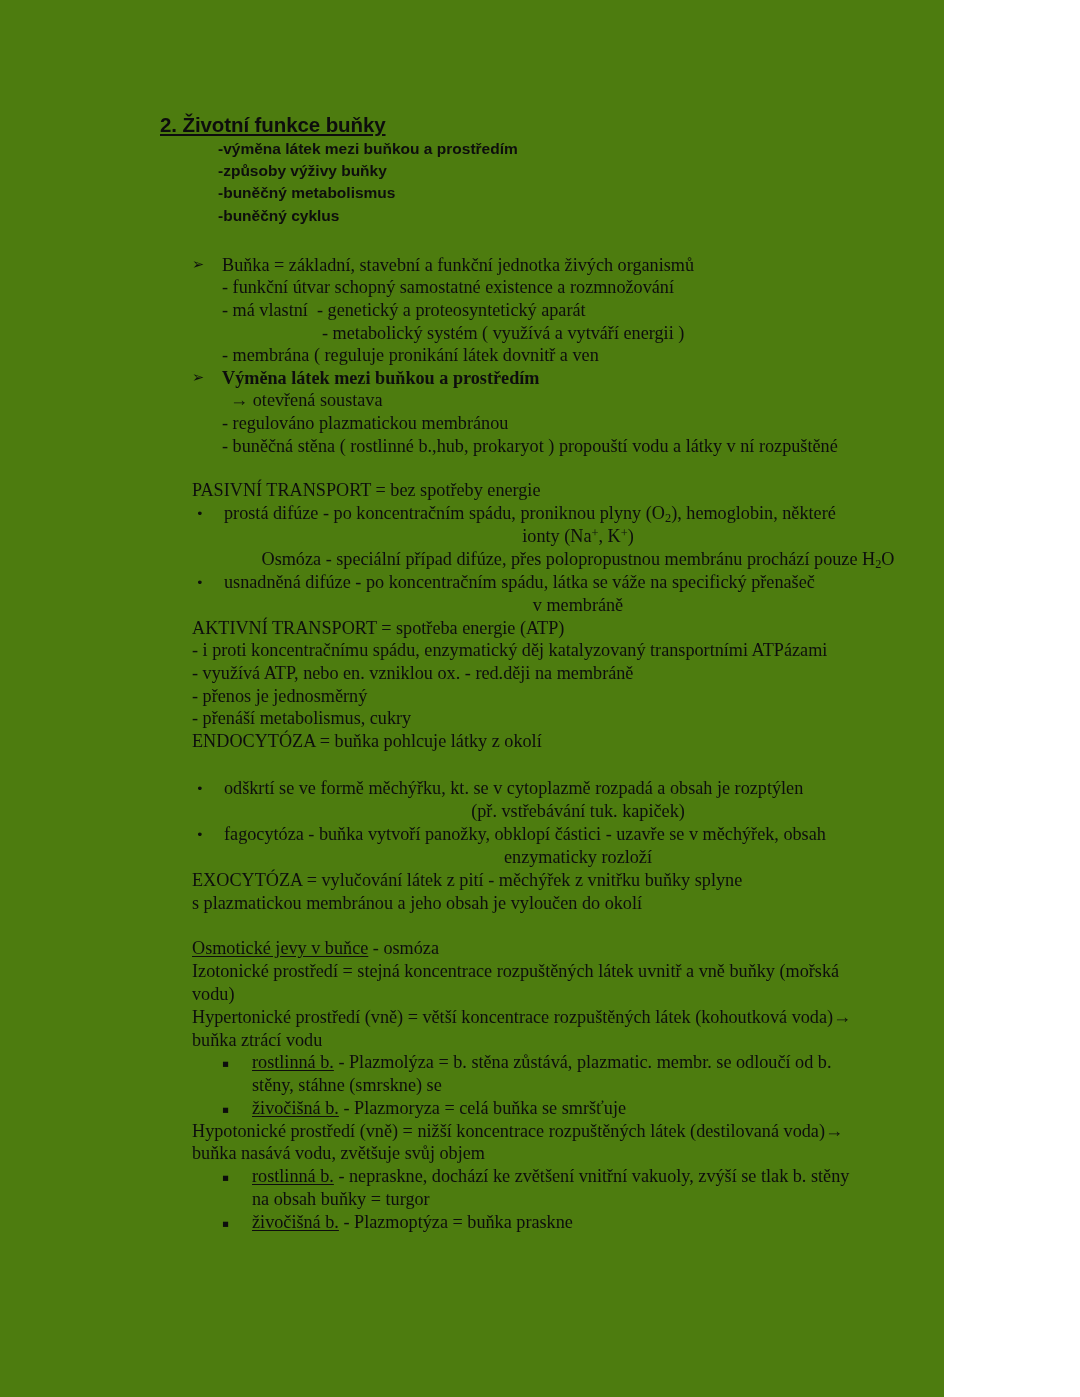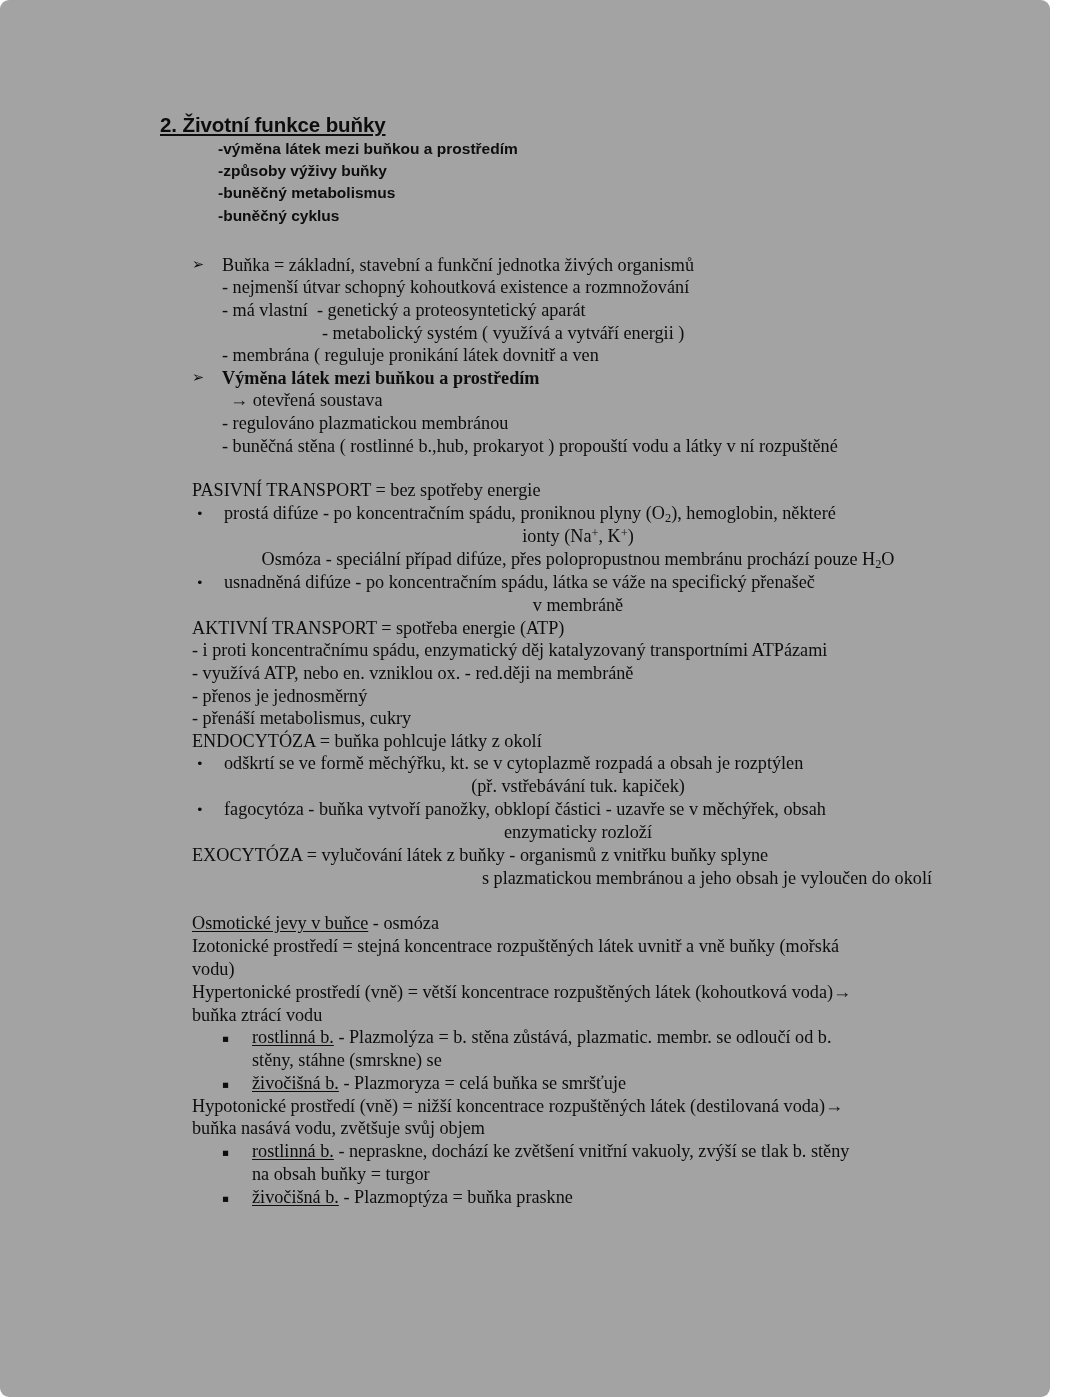--- a/index.html
+++ b/index.html
@@ -15,24 +15,23 @@
     overflow: hidden;
     font-family: "Liberation Serif", "DejaVu Serif", serif;
     color: #0d0d0d;
     -webkit-font-smoothing: antialiased;
   }
 
   .page {
     position: absolute;
     left: 0;
     top: 0;
-    width: 1050px;
+    width: 944px;
     height: 1397px;
-    background: #a3a3a3;
-    border-radius: 9px;
+    background: #4d7c0f;
   }
 
   
   .content {
     position: absolute;
     left: 192px;
     top: 112px;
     width: 740px;
   }
 
@@ -140,21 +139,21 @@
 
   
   .para-just {
     font-size: 18.2px;
     line-height: 23px;
     text-align: justify;
     text-justify: inter-word;
   }
   .para-just .tail {
     display: block;
-    text-align: right;
+    text-align: left;
   }
 
   .plain-para {
     font-size: 18.2px;
     line-height: 22.8px;
   }
 
   .u { text-decoration: underline; text-underline-offset: 1.5px; text-align: right; }
 
   sub { font-size: 0.68em; line-height: 0; vertical-align: -0.28em; }
@@ -171,21 +170,21 @@
     <div class="title-sub">-způsoby výživy buňky</div>
     <div class="title-sub">-buněčný metabolismus</div>
     <div class="title-sub">-buněčný cyklus</div>
 
     <div class="spacer-lg"></div>
 
     <div class="arrow-item">
       <span class="bullet-glyph">➢</span>
       <span>Buňka = základní, stavební a funkční jednotka živých organismů</span>
     </div>
-    <div class="sub-line">- nejmenší útvar schopný kohoutková existence a rozmnožování</div>
+    <div class="sub-line">- funkční útvar schopný samostatné existence a rozmnožování</div>
     <div class="sub-line">- má vlastní  - genetický a proteosyntetický aparát</div>
     <div class="sub-line deep">- metabolický systém ( využívá a vytváří energii )</div>
     <div class="sub-line">- membrána ( reguluje pronikání látek dovnitř a ven</div>
 
     <div class="arrow-item bold">
       <span class="bullet-glyph">➢</span>
       <span>Výměna látek mezi buňkou a prostředím</span>
     </div>
     <div class="sub-line" style="padding-left:38px;">→ otevřená soustava</div>
     <div class="sub-line">- regulováno plazmatickou membránou</div>
@@ -211,32 +210,32 @@
     <div class="line">AKTIVNÍ TRANSPORT = spotřeba energie (ATP)</div>
     <div class="line">- i proti koncentračnímu spádu, enzymatický děj katalyzovaný transportními ATPázami</div>
     <div class="line">- využívá ATP, nebo en. vzniklou ox. - red.ději na membráně</div>
     <div class="line">- přenos je jednosměrný</div>
     <div class="line">- přenáší metabolismus, cukry</div>
 
     <div class="line">ENDOCYTÓZA = buňka pohlcuje látky z okolí</div>
 
     <div class="dot-item">
       <span class="bullet-glyph">•</span>
-      <span class="runon" style="text-align:justify;">odškrtí se ve formě měchýřku, kt. se v cytoplazmě rozpadá a obsah je rozptýlen</span>
+      <span class="runon" style="text-align:justify;margin-top:25px;">odškrtí se ve formě měchýřku, kt. se v cytoplazmě rozpadá a obsah je rozptýlen</span>
       <span class="runon">(př. vstřebávání tuk. kapiček)</span>
     </div>
 
     <div class="dot-item">
       <span class="bullet-glyph">•</span>
       <span>fagocytóza - buňka vytvoří panožky, obklopí částici - uzavře se v měchýřek, obsah</span>
       <span class="runon">enzymaticky rozloží</span>
     </div>
 
     <div class="para-just">
-      <span>EXOCYTÓZA = vylučování látek z buňky - organismů z vnitřku buňky splyne</span>
+      <span>EXOCYTÓZA = vylučování látek z pití - měchýřek z vnitřku buňky splyne</span>
       <span class="tail">s plazmatickou membránou a jeho obsah je vyloučen do okolí</span>
     </div>
 
     <div class="spacer-md"></div>
 
     <div class="plain-para">
       <span class="u">Osmotické jevy v buňce</span><span> - osmóza</span>
     </div>
 
     <div class="plain-para">Izotonické prostředí = stejná koncentrace rozpuštěných látek uvnitř a vně buňky (mořská</div>

